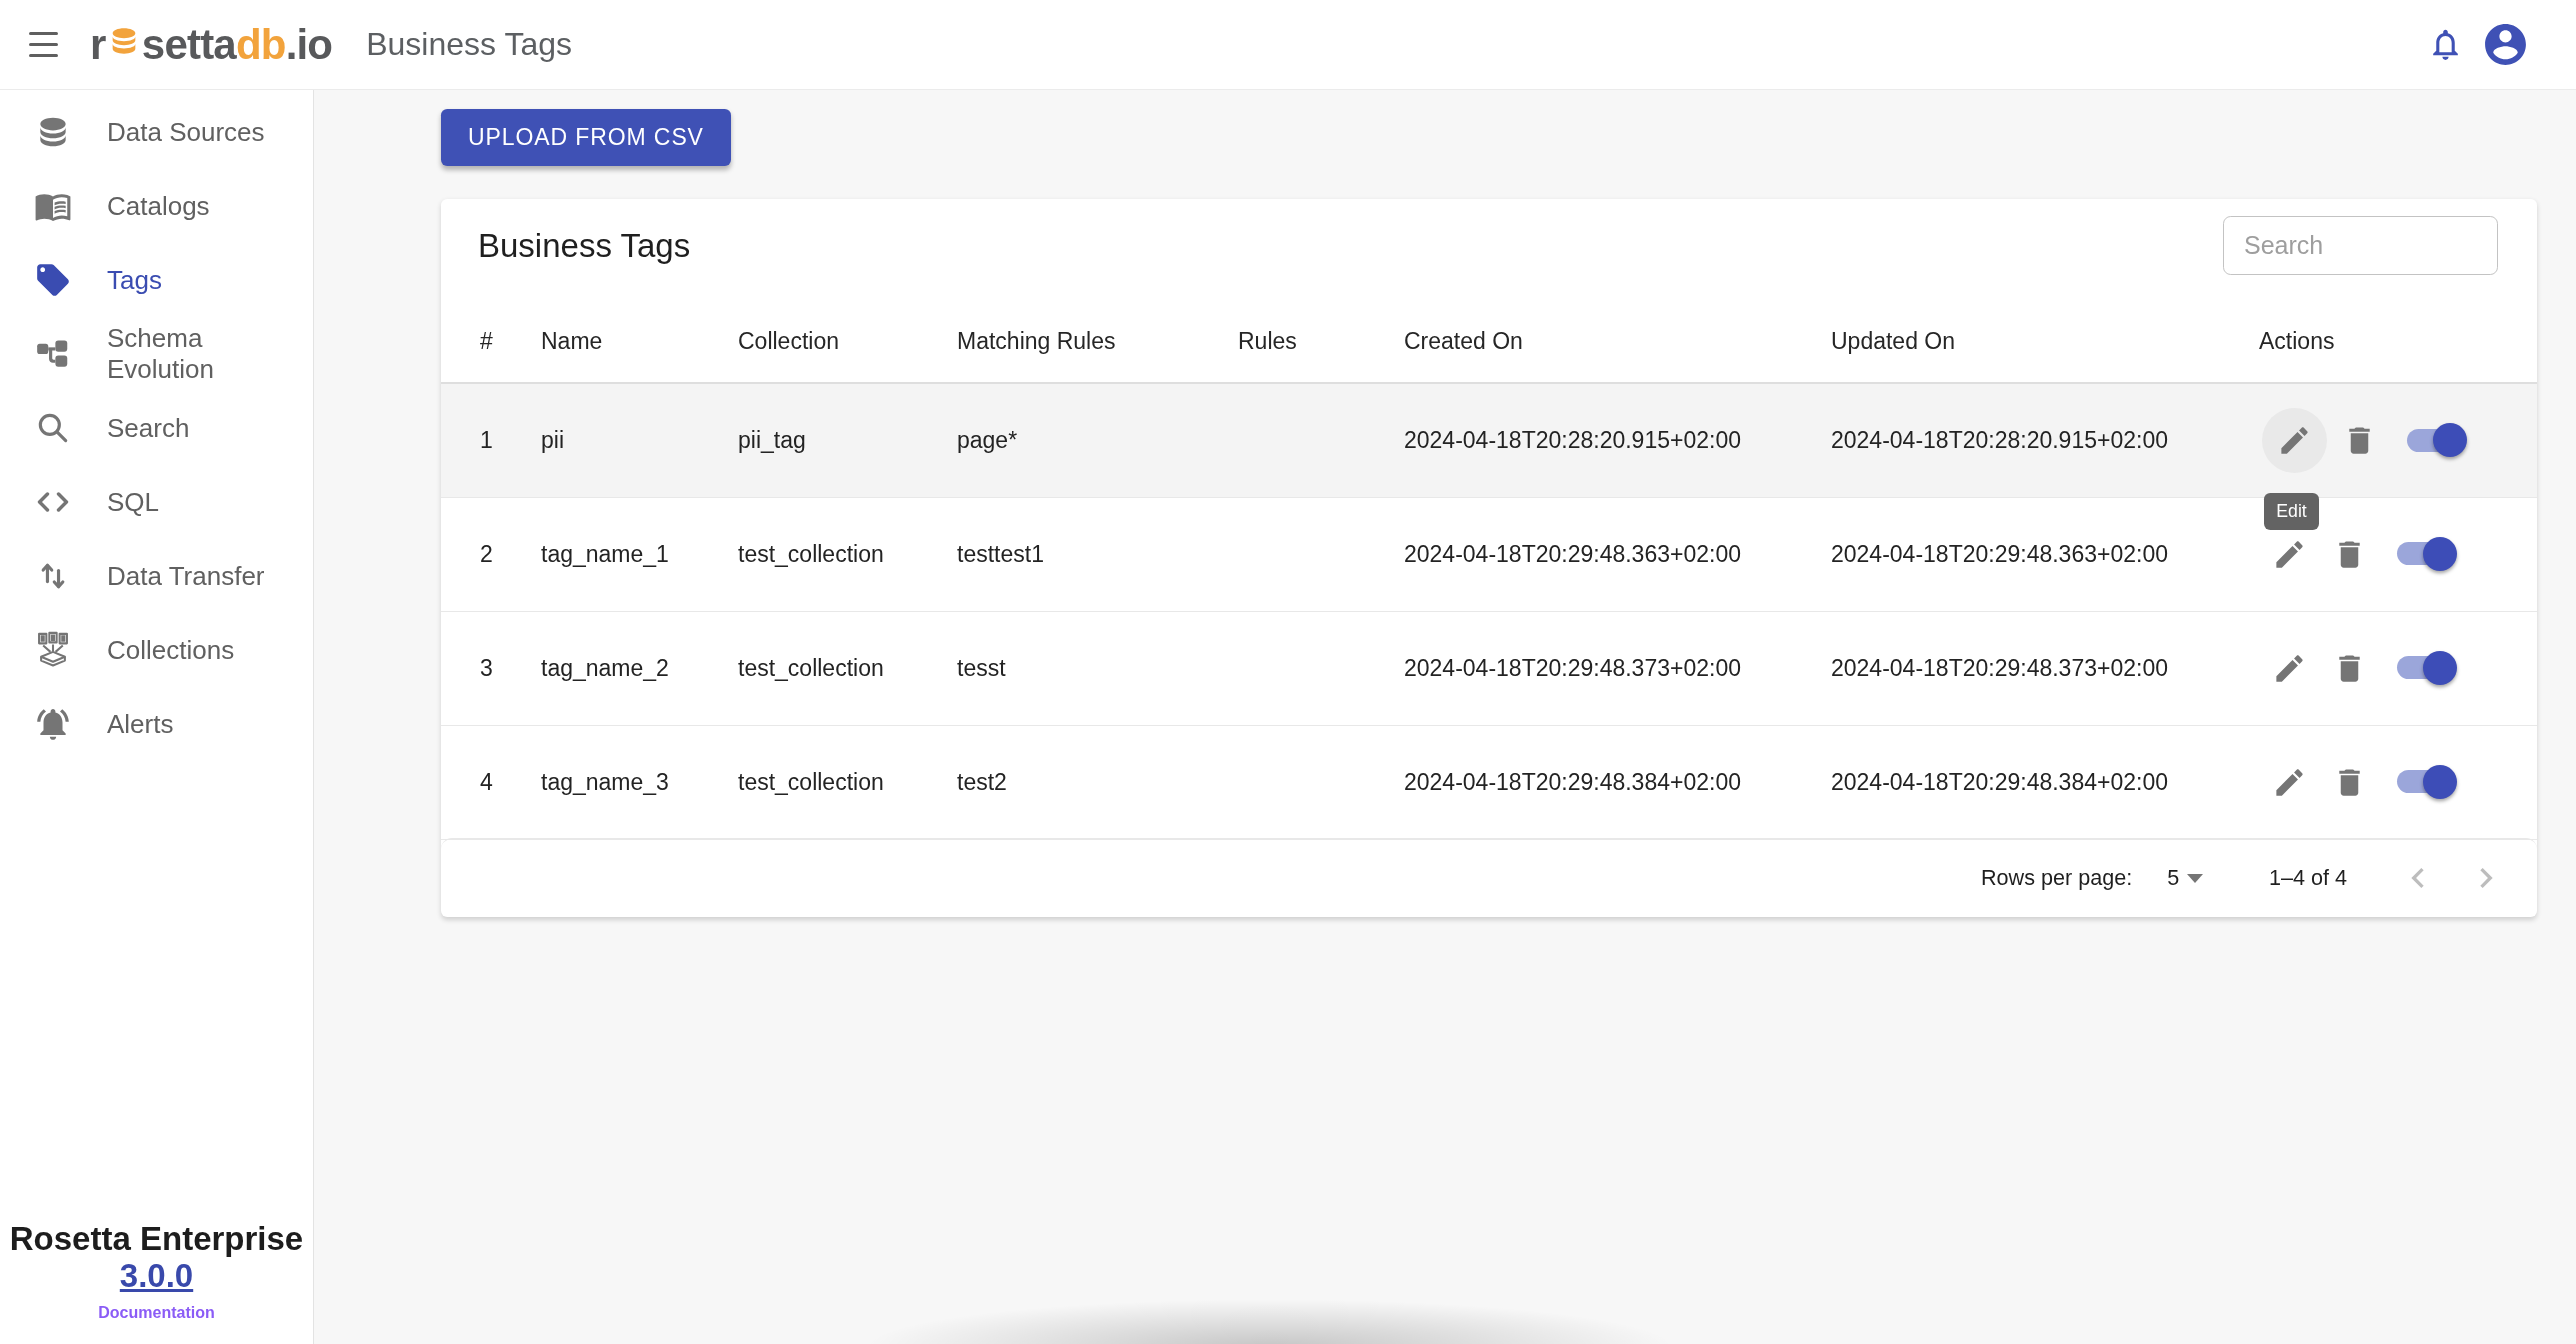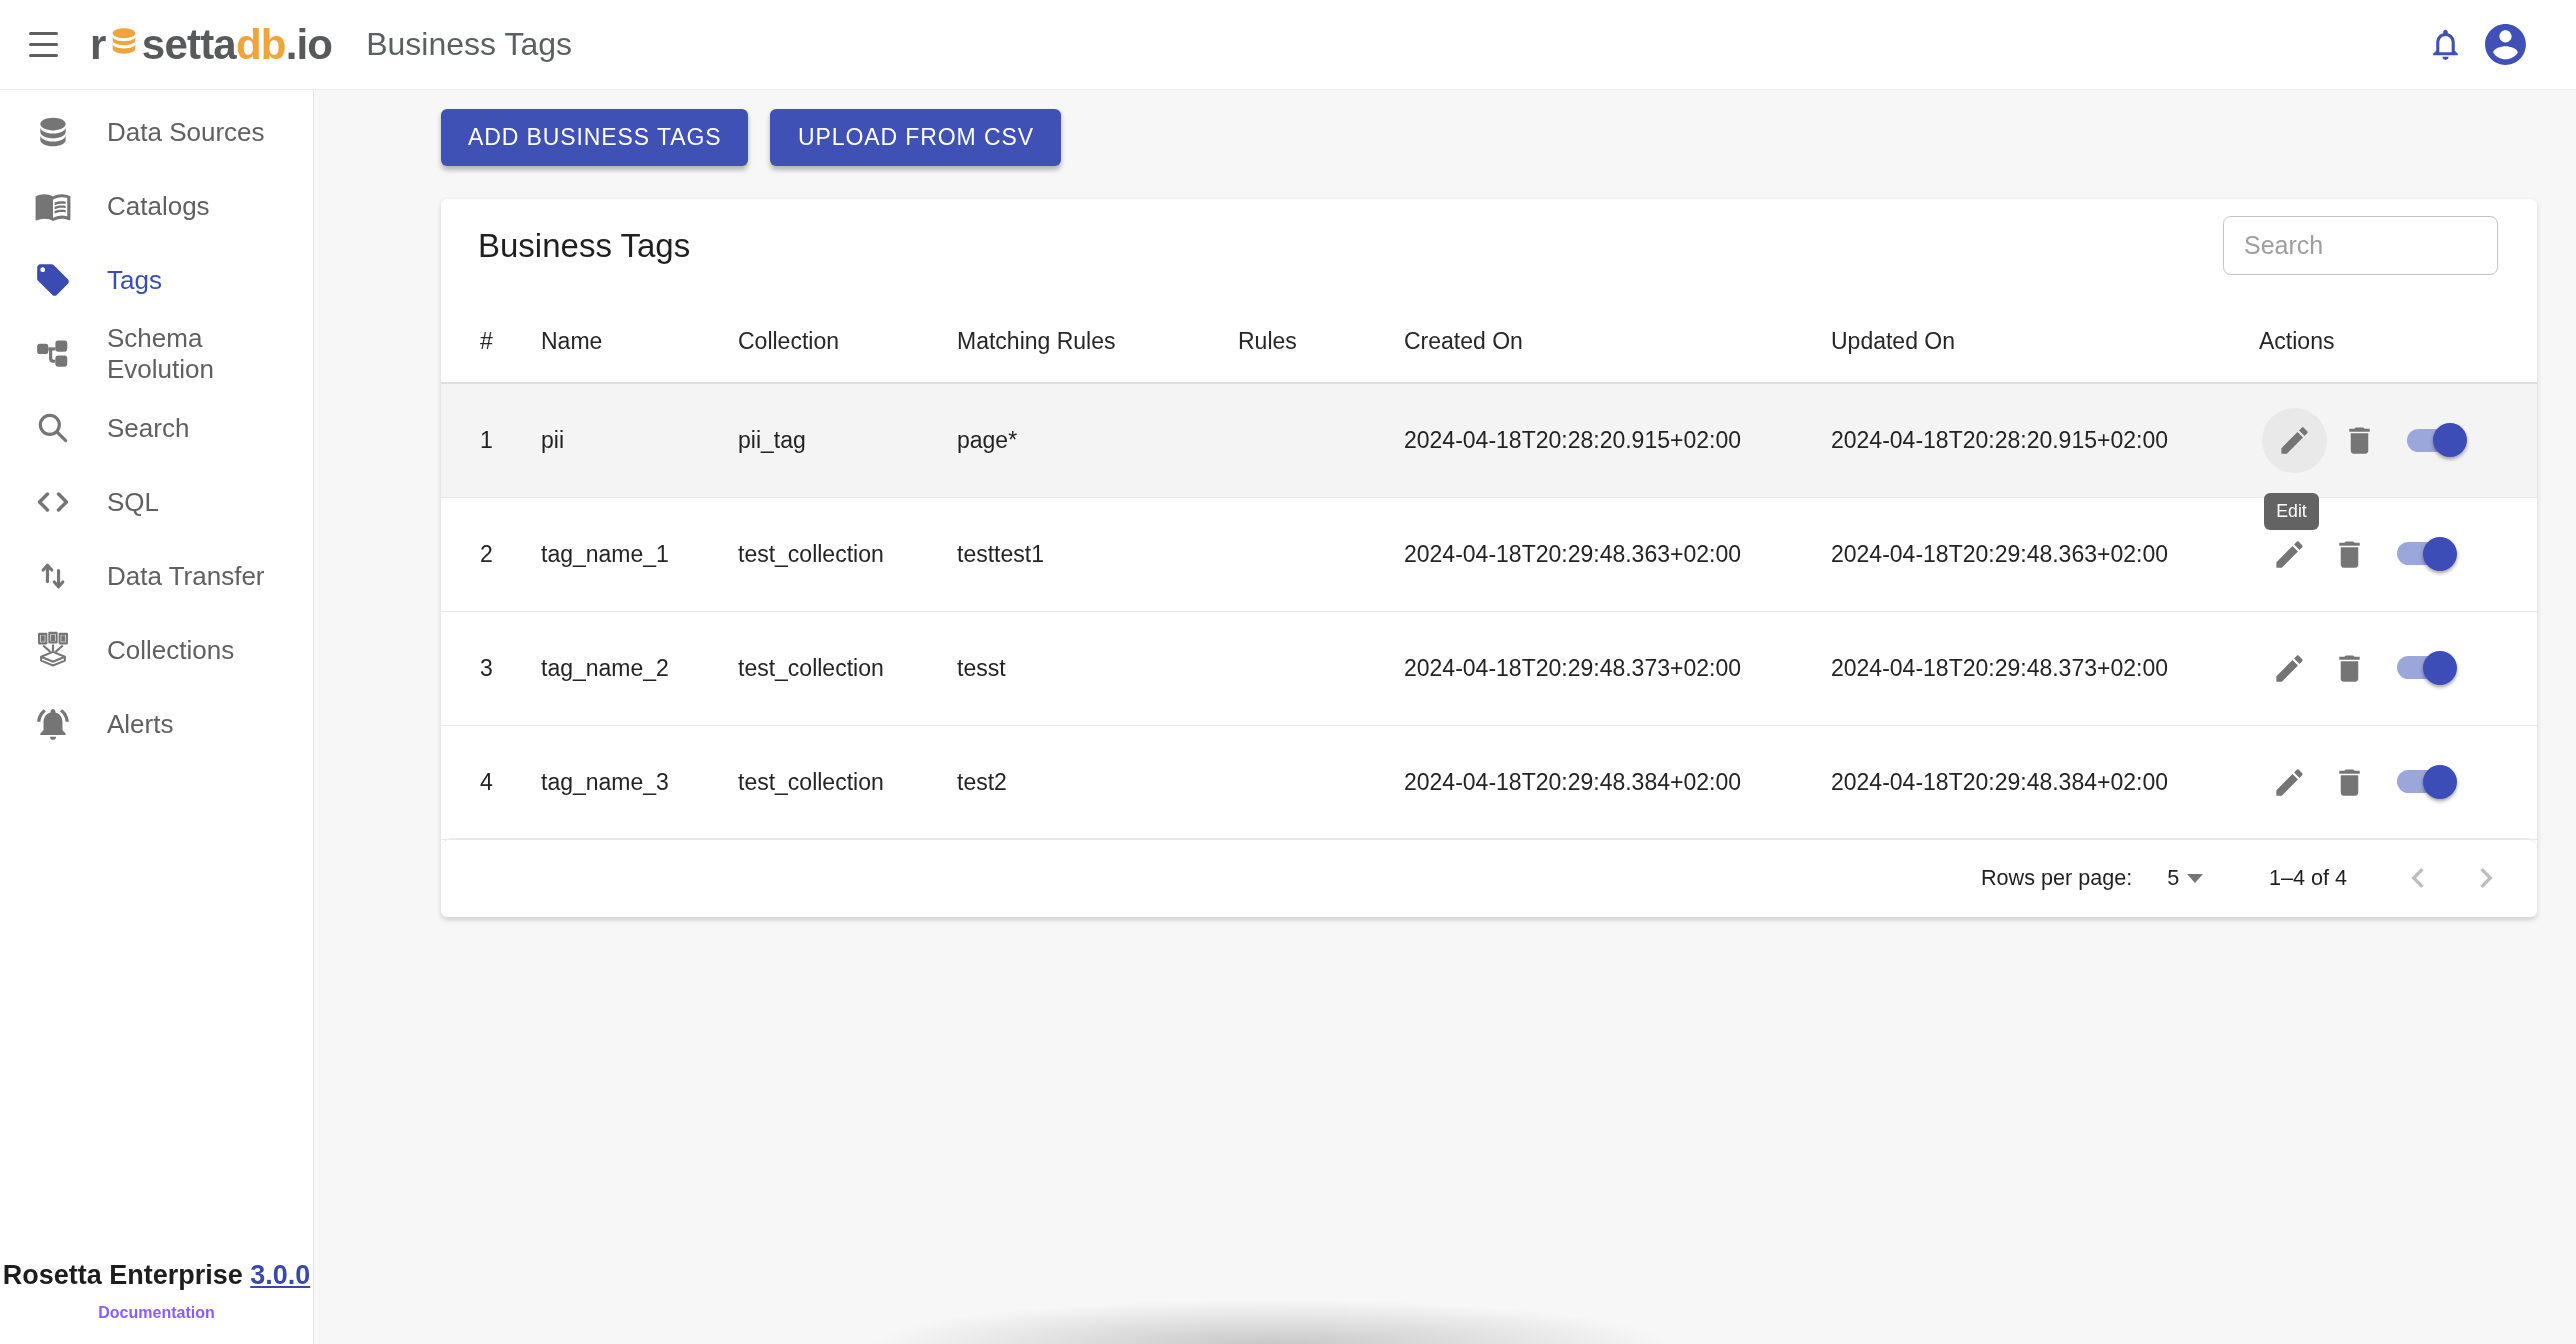--- a/index.html
+++ b/index.html
@@ -27,21 +27,21 @@
   .sidebar { position:absolute; left:0; top:90px; width:314px; height:1254px; background:#ffffff;
              border-right:1.5px solid #e3e3e3; z-index:20; }
   .nav-list { list-style:none; padding-top:5.4px; }
   .nav-item { height:74px; display:flex; align-items:center; cursor:pointer; }
   .nav-item .nav-icon { width:38px; height:38px; margin-left:34px; display:flex;
                         align-items:center; justify-content:center; }
   .nav-item .nav-icon svg { width:38px; height:38px; }
   .nav-item .nav-label { margin-left:35px; font-size:26px; color:#606060; }
   .nav-item.active .nav-label { color:#3a4cb1; }
   .sidebar-footer { position:absolute; bottom:10.8px; width:100%; text-align:center; line-height:37px; }
-  .sf-line1 { font-size:27px; font-weight:700; color:#1d1d1d; }
+  .sf-line1 { font-size:33px; font-weight:700; color:#1d1d1d; }
   .sf-version { color:#3949ab; text-decoration:underline; cursor:pointer; }
   .sf-doc { font-size:16px; color:#8b5cf6; cursor:pointer; display:inline-block;font-weight:bold; }
 
   
   .main { position:absolute; left:396px; top:92px; width:2180px; height:1253px; background:#f7f7f7; }
 
   .toolbar { position:absolute; left:45px; top:17px; display:flex; }
   .btn-primary { height:57px; background:#3f51b5; color:#ffffff; border:none; border-radius:6.2px;
                  font-family:"Liberation Sans", sans-serif; font-size:23px; font-weight:500;
                  letter-spacing:0.9px; padding:0 27px; cursor:pointer;
@@ -234,21 +234,20 @@
         <span>Rosetta Enterprise</span>
         <a class="sf-version">3.0.0</a>
       </div>
       <a class="sf-doc">Documentation</a>
     </div>
   </aside>
 
   <main class="main">
 
     <div class="toolbar">
-      <button class="btn-primary">ADD BUSINESS TAGS</button>
       <button class="btn-primary">UPLOAD FROM CSV</button>
     </div>
 
     <section class="card">
       <div class="card-header">
         <div class="card-title">Business Tags</div>
         <input class="search-input" type="text" placeholder="Search" style="">
       </div>
 
       <table>

